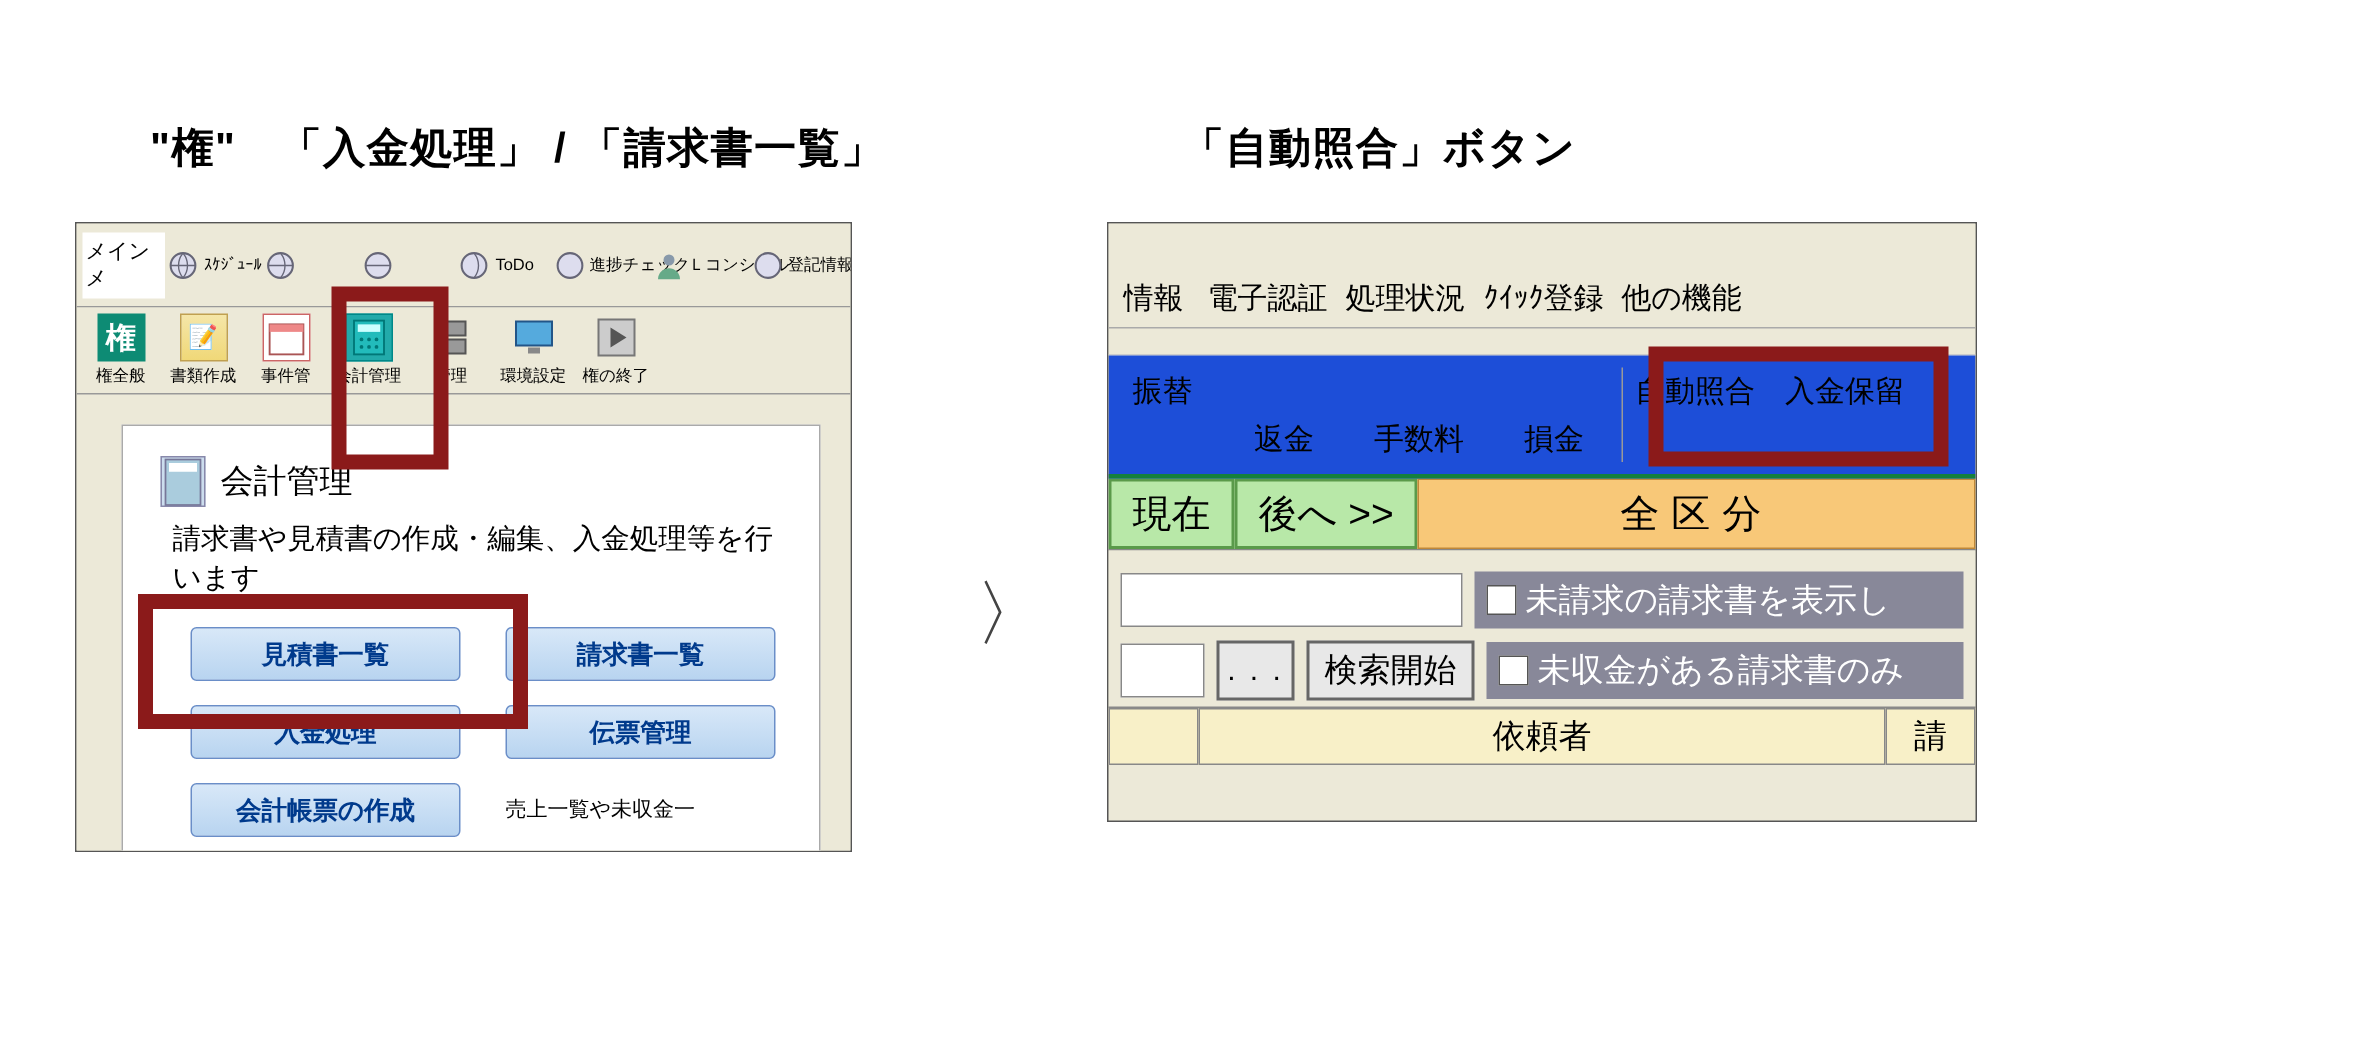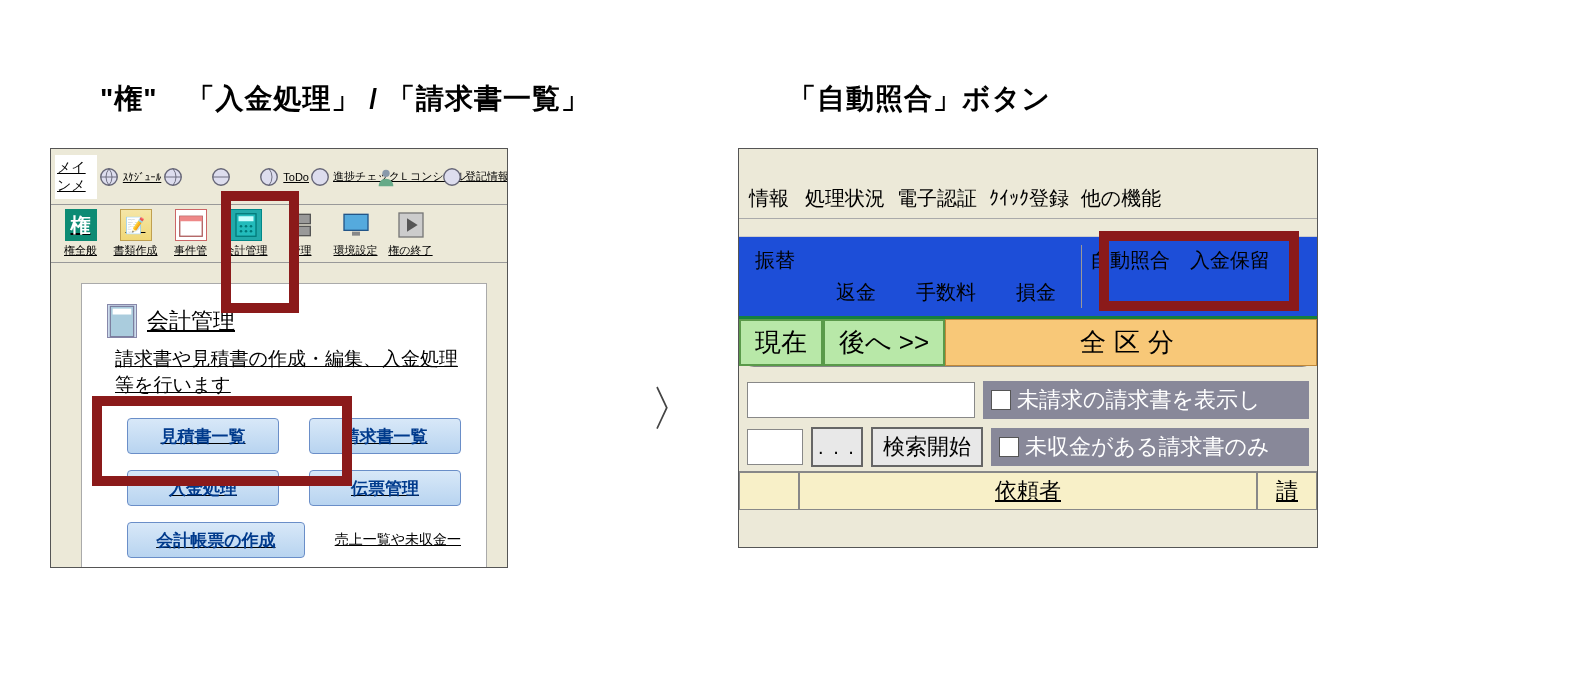--- a/index.html
+++ b/index.html
@@ -39,23 +39,22 @@
     align-self: center;
     margin-top: 210px;
     font-weight: 300;
   }
   .panel {
     border: 1px solid #555;
     background: #ece9d8;
     overflow: hidden;
   }
   .panel.left {
-    width: 458px;
+    width: 518px;
     height: 420px;
-    text-decoration: underline;
   }
   .panel.right {
     width: 580px;
     height: 400px;
   }
   
   .toolbar-top {
     display: flex;
     align-items: center;
     background: #ece9d8;
@@ -251,21 +250,20 @@
   .r-action.wide { width: 90px; text-align: center; margin-top: 32px; }
   .red-box.jidou {
     top: -6px;
     left: 360px;
     width: 200px;
     height: 80px;
   }
   .nav-row {
     display: flex;
     border-bottom: 1px solid #888;
-    border-radius: 15px;
   }
   .nav-cell-green {
     background: #b8e8a8;
     border: 2px solid #5a9a4a;
     font-size: 26px;
     padding: 4px 14px;
     white-space: nowrap;
   }
   .nav-cell-orange {
     flex: 1;
@@ -329,21 +327,20 @@
   .checkbox-square {
     width: 20px;
     height: 20px;
     background: #fff;
     border: 1px solid #555;
     flex-shrink: 0;
   }
   .header-row {
     display: flex;
     border-top: 1px solid #888;
-    text-decoration: underline;
   }
   .header-cell {
     background: #f8f0c8;
     border: 1px solid #888;
     height: 38px;
     display: flex;
     align-items: center;
     justify-content: center;
     font-size: 22px;
   }
@@ -529,33 +526,33 @@
                   <rect x="4" y="4" width="14" height="16" fill="#eec" stroke="#998"></rect>
                   <path d="M16 2l4 4-8 8H8v-4z" fill="#c96" stroke="#864"></path>
                 </svg>
               </span>
             <span class="lbl">情報</span>
           </div>
           <div class="r-tb-item">
             <span class="icon">
                 <svg viewBox="0 0 24 24">
                   <rect x="4" y="4" width="14" height="16" fill="#eec" stroke="#998"></rect>
+                  <path d="M7 12l3 3 6-7" stroke="#555" fill="none" stroke-width="2"></path>
+                </svg>
+              </span>
+            <span class="lbl">電子認証</span>
+          </div>
+          <div class="r-tb-item">
+            <span class="icon">
+                <svg viewBox="0 0 24 24">
+                  <rect x="4" y="4" width="14" height="16" fill="#eec" stroke="#998"></rect>
                   <path d="M16 2l4 4-8 8H8v-4z" fill="#c96" stroke="#864"></path>
                 </svg>
               </span>
             <span class="lbl">処理状況</span>
-          </div>
-          <div class="r-tb-item">
-            <span class="icon">
-                <svg viewBox="0 0 24 24">
-                  <rect x="4" y="4" width="14" height="16" fill="#eec" stroke="#998"></rect>
-                  <path d="M7 12l3 3 6-7" stroke="#555" fill="none" stroke-width="2"></path>
-                </svg>
-              </span>
-            <span class="lbl">電子認証</span>
           </div>
           <div class="r-tb-item">
             <span class="icon">
                 <svg viewBox="0 0 24 24">
                   <path d="M3 6h7l2 3h9v10H3z" fill="#ddd" stroke="#888"></path>
                   <text x="12" y="17" font-size="10" text-anchor="middle" fill="#555">✳</text>
                 </svg>
               </span>
             <span class="lbl">ｸｲｯｸ登録</span>
           </div>

